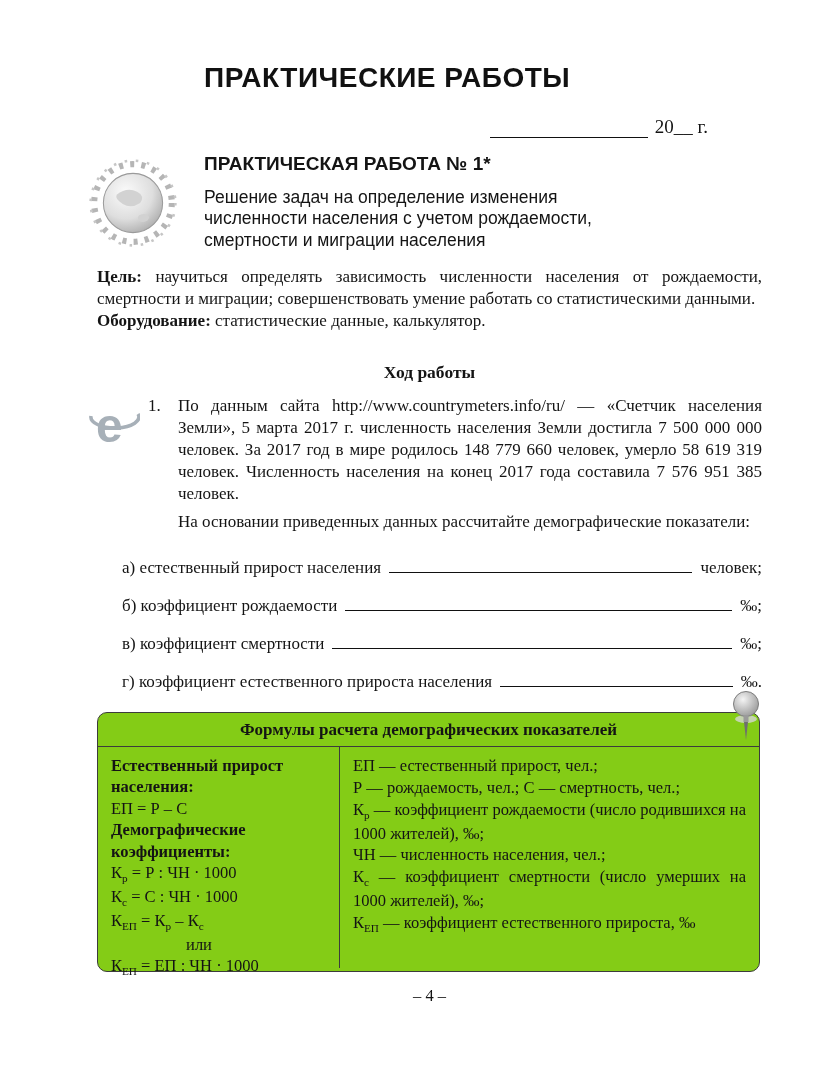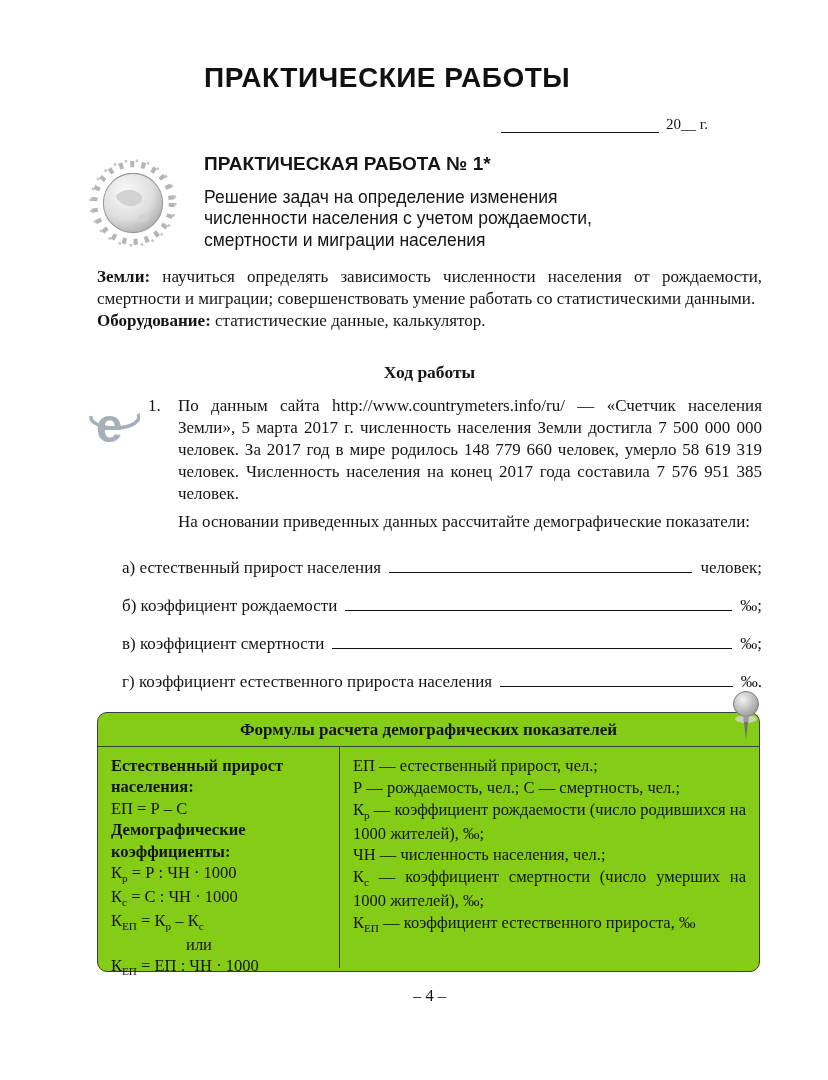--- a/index.html
+++ b/index.html
@@ -4,21 +4,21 @@
 <style>
   html,body {margin:0; padding:0; background:#e9e9e9;}
   .page {position:relative; width:828px; height:1080px; background:#ffffff; margin:0 auto;
          font-family:"Liberation Serif", serif; color:#141414; overflow:hidden;}
 
   .main-title {position:absolute; left:204px; top:62px; margin:0;
                font-family:"Liberation Sans", sans-serif; font-weight:bold;
                font-size:28px; letter-spacing:0.5px; color:#111;}
 
   .date-line {position:absolute; top:116px; right:120px; display:flex; align-items:flex-end;
-              font-size:15px;}
+              font-size:19px;}
   .date-rule {display:inline-block; width:158px; border-bottom:1.6px solid #111; margin-right:7px;
               height:16px;}
 
   .globe-wrap {position:absolute; left:86px; top:156px;}
   .ie-wrap {position:absolute; left:88px; top:398px;}
 
   .work-head {position:absolute; left:204px; top:153px; width:470px;}
   .work-title {margin:0 0 12px 0; font-family:"Liberation Sans", sans-serif;
                font-weight:bold; font-size:19px;}
   .work-subtitle {font-family:"Liberation Sans", sans-serif; font-size:17.5px;
@@ -90,21 +90,21 @@
       <circle cx="46" cy="46" r="41.5" fill="none" stroke="#c6c6c6" stroke-width="2.5" stroke-dasharray="2.5 8.5"></circle>
     </svg>
   </div>
 
   <div class="work-head">
     <h2 class="work-title">ПРАКТИЧЕСКАЯ РАБОТА № 1*</h2>
     <div class="work-subtitle">Решение задач на определение изменения численности населения с учетом рождаемости, смертности и миграции населения</div>
   </div>
 
   <div class="goal-block">
-    <p><span class="lead">Земли:</span><span> научиться определять зависимость численности населения от рождаемости, смертности и миграции; совершенствовать умение работать со статистическими данными.</span></p>
+    <p><span class="lead">Цель:</span><span> научиться определять зависимость численности населения от рождаемости, смертности и миграции; совершенствовать умение работать со статистическими данными.</span></p>
     <p><span class="lead">Оборудование:</span><span> статистические данные, калькулятор.</span></p>
   </div>
 
   <p class="procedure-title">Ход работы</p>
 
   <div class="ie-wrap">
     <svg width="52" height="52" viewBox="0 0 52 52">
       <text x="8" y="44" font-size="48" font-weight="bold" fill="#a7b0b8" font-family="Liberation Sans, sans-serif">e</text>
       <path d="M3 18 A 24 11 0 1 0 50 16" stroke="#a7b0b8" stroke-width="3.5" fill="none"></path>
     </svg>

